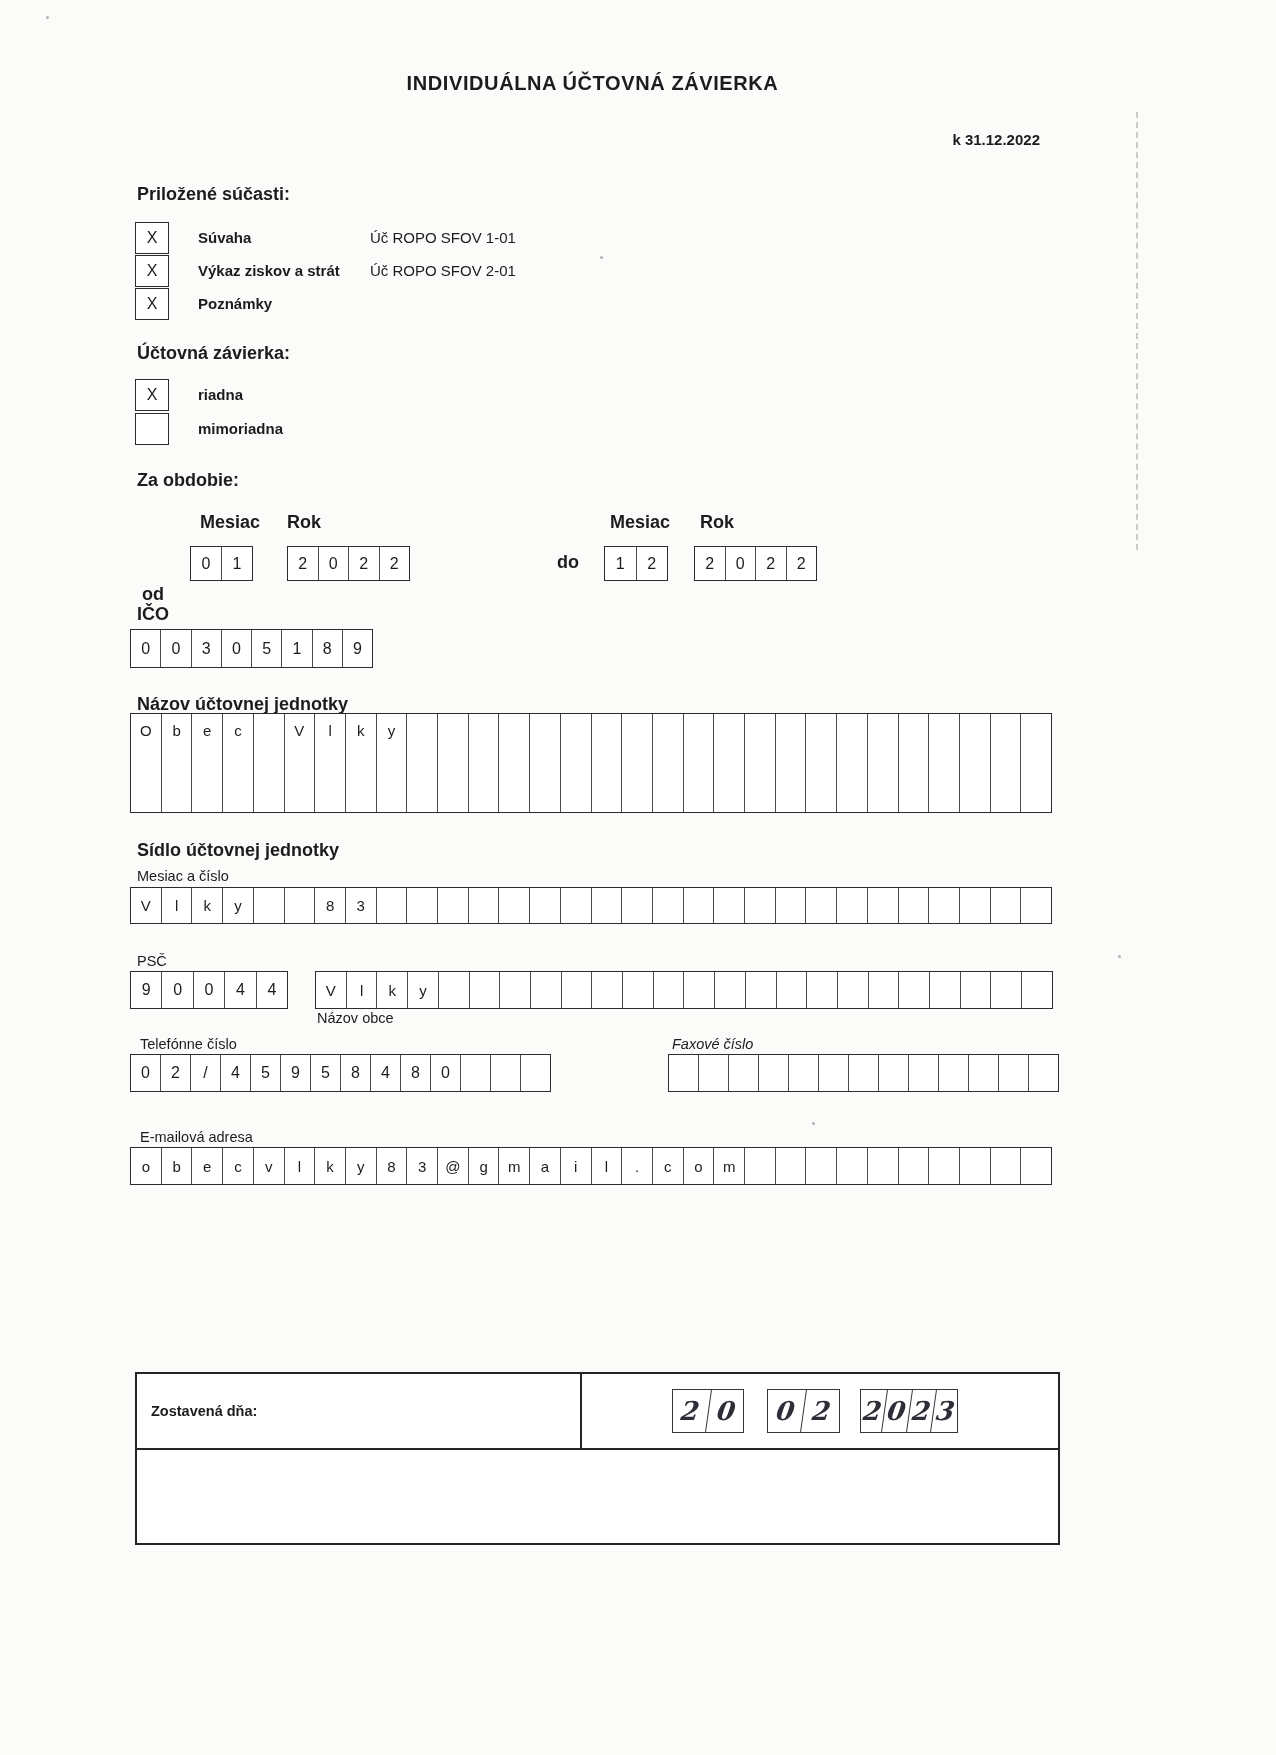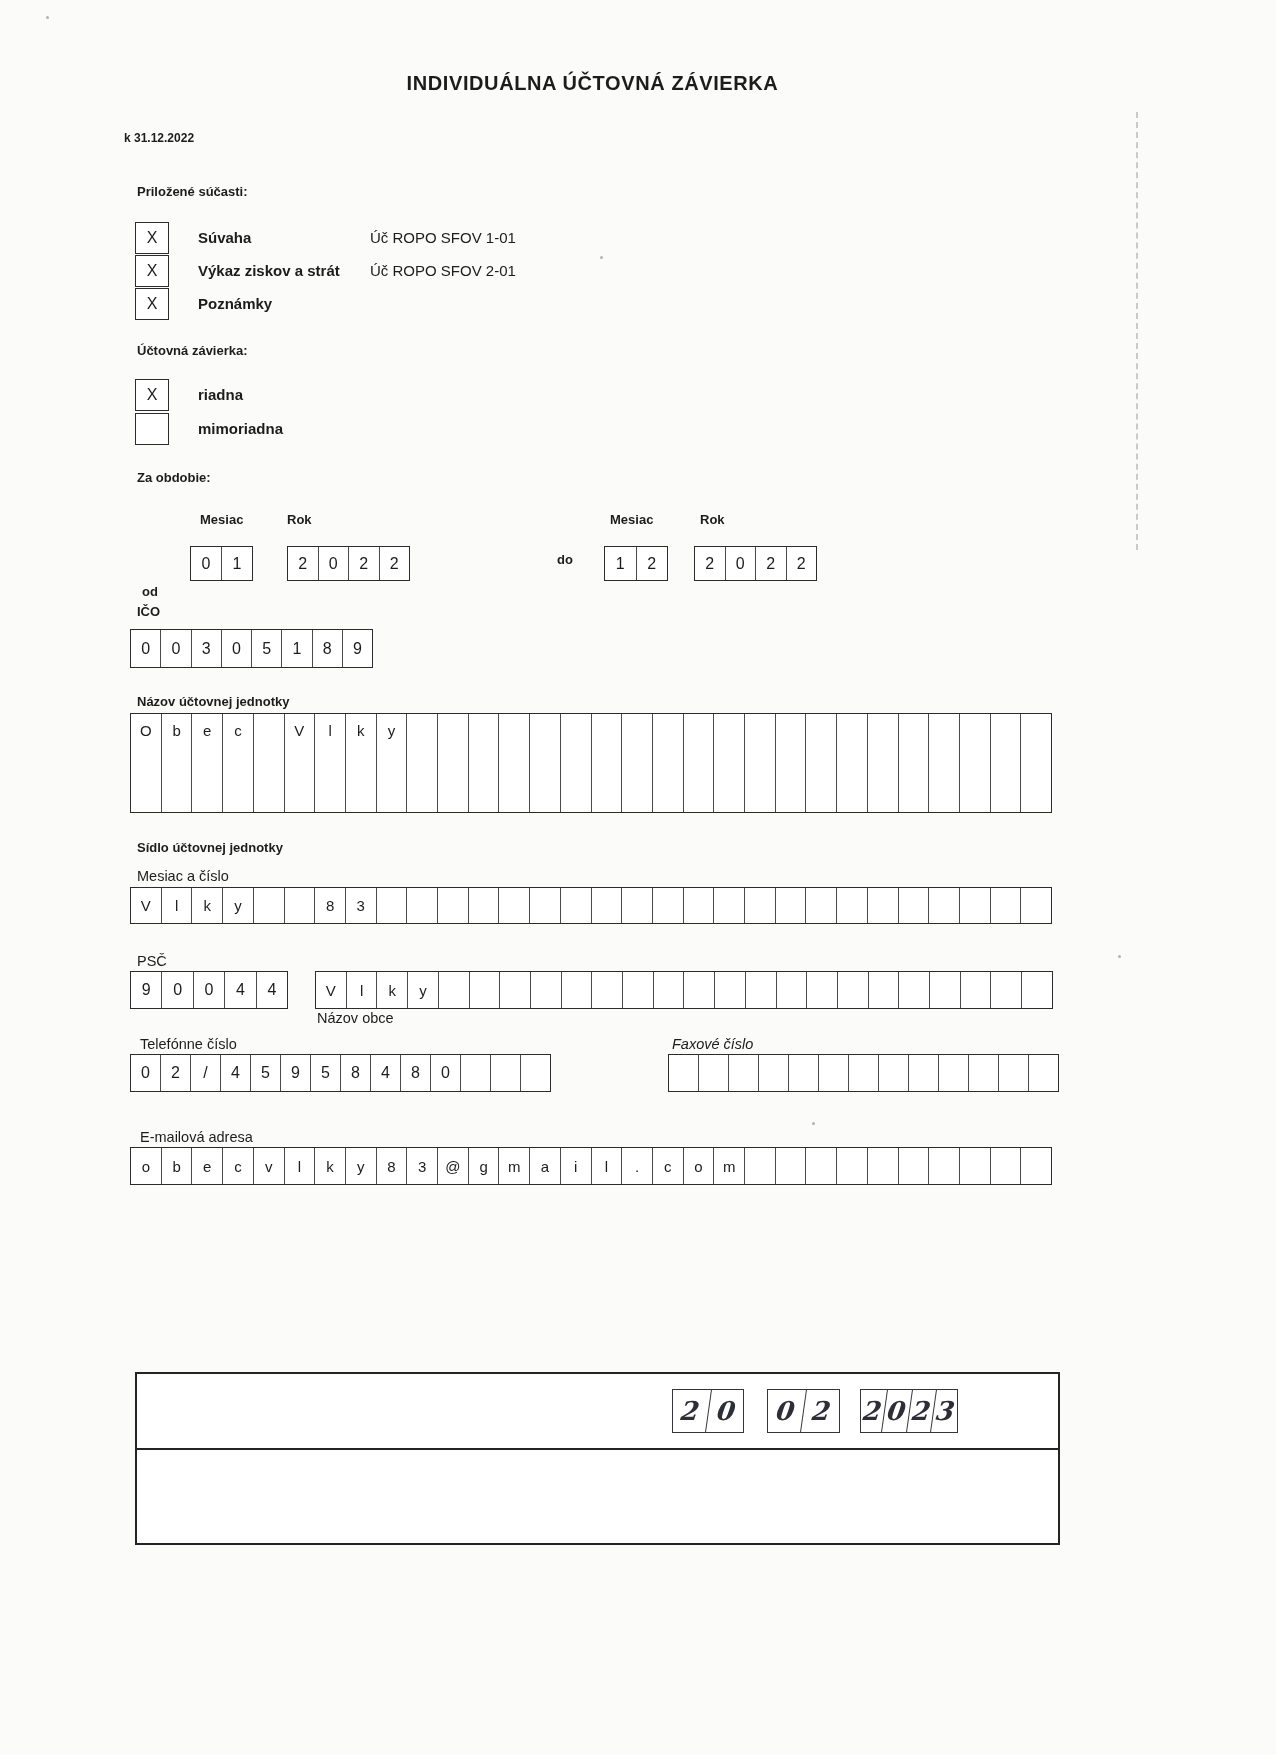--- a/index.html
+++ b/index.html
@@ -5,22 +5,22 @@
   html,body { margin:0; padding:0; background:#e9e9e7; }
   .page {
     position:relative; width:1276px; height:1755px; margin:0 auto;
     background:#fbfbfa; color:#1c1c1c;
     font-family:"Liberation Sans", sans-serif; overflow:hidden;
   }
   .abs { position:absolute; }
 
   
   .t-title  { left:130px; top:72px;  width:925px; text-align:center; font-size:20px; font-weight:bold; letter-spacing:.6px; }
-  .t-sub    { left:124px; top:131px; width:925px; text-align:left; font-size:12px; font-weight:bold; }
-  .h        { font-size:13px; font-weight:bold; }
+  .t-sub    { left:115px; top:131px; width:925px; text-align:right; font-size:15px; font-weight:bold; }
+  .h        { font-size:18px; font-weight:bold; }
   .l        { font-size:14.5px; font-weight:normal; }
   .h-attach { left:137px; top:184px; }
   .h-close  { left:137px; top:343px; }
   .h-period { left:137px; top:470px; }
   .h-ico    { left:137px; top:604px; }
   .h-name   { left:137px; top:694px; }
   .h-sidlo  { left:137px; top:840px; }
   .l-ulica  { left:137px; top:868px; }
   .l-psc    { left:137px; top:953px; }
   .l-town   { left:317px; top:1010px; }
@@ -409,20 +409,23 @@
       <span class="cell"></span>
       <span class="cell"></span>
       <span class="cell"></span>
       <span class="cell"></span>
       <span class="cell"></span>
       <span class="cell"></span>
     </div>
 
   <div class="abs sig-table">
     <div class="sig-row1">
+      <div class="sig-left">
+        <span class="sig-date-label">Zostavená dňa:</span>
+      </div>
       <div class="grid hw hw1">
           <span class="cell">2</span>
           <span class="cell">0</span>
         </div>
       <div class="grid hw hw2">
           <span class="cell">0</span>
           <span class="cell">2</span>
         </div>
       <div class="grid hw hw3">
           <span class="cell">2</span>

